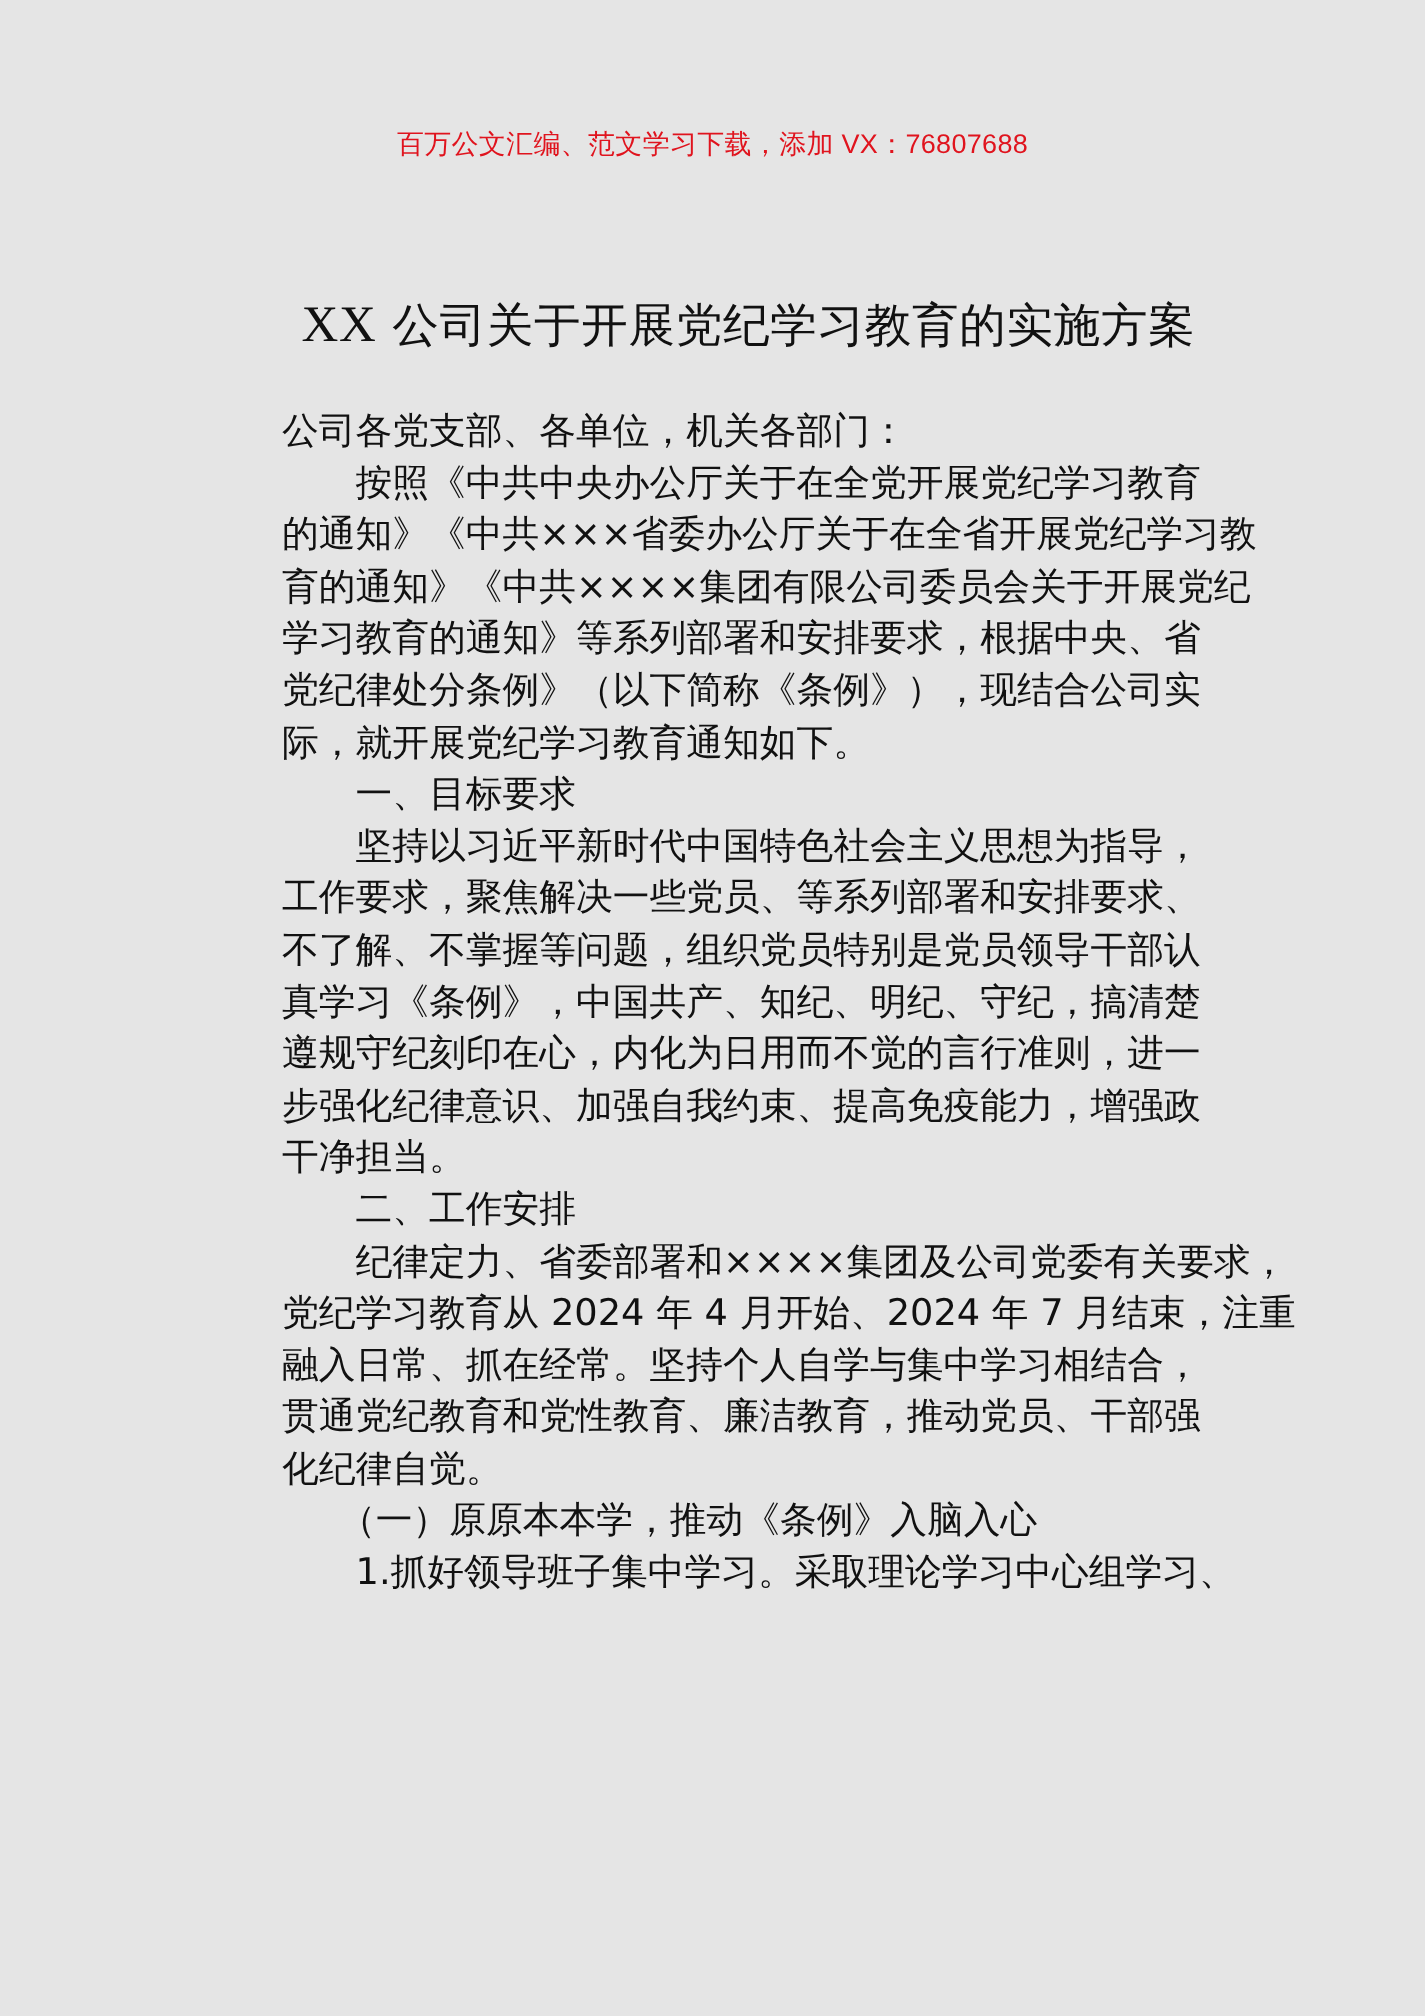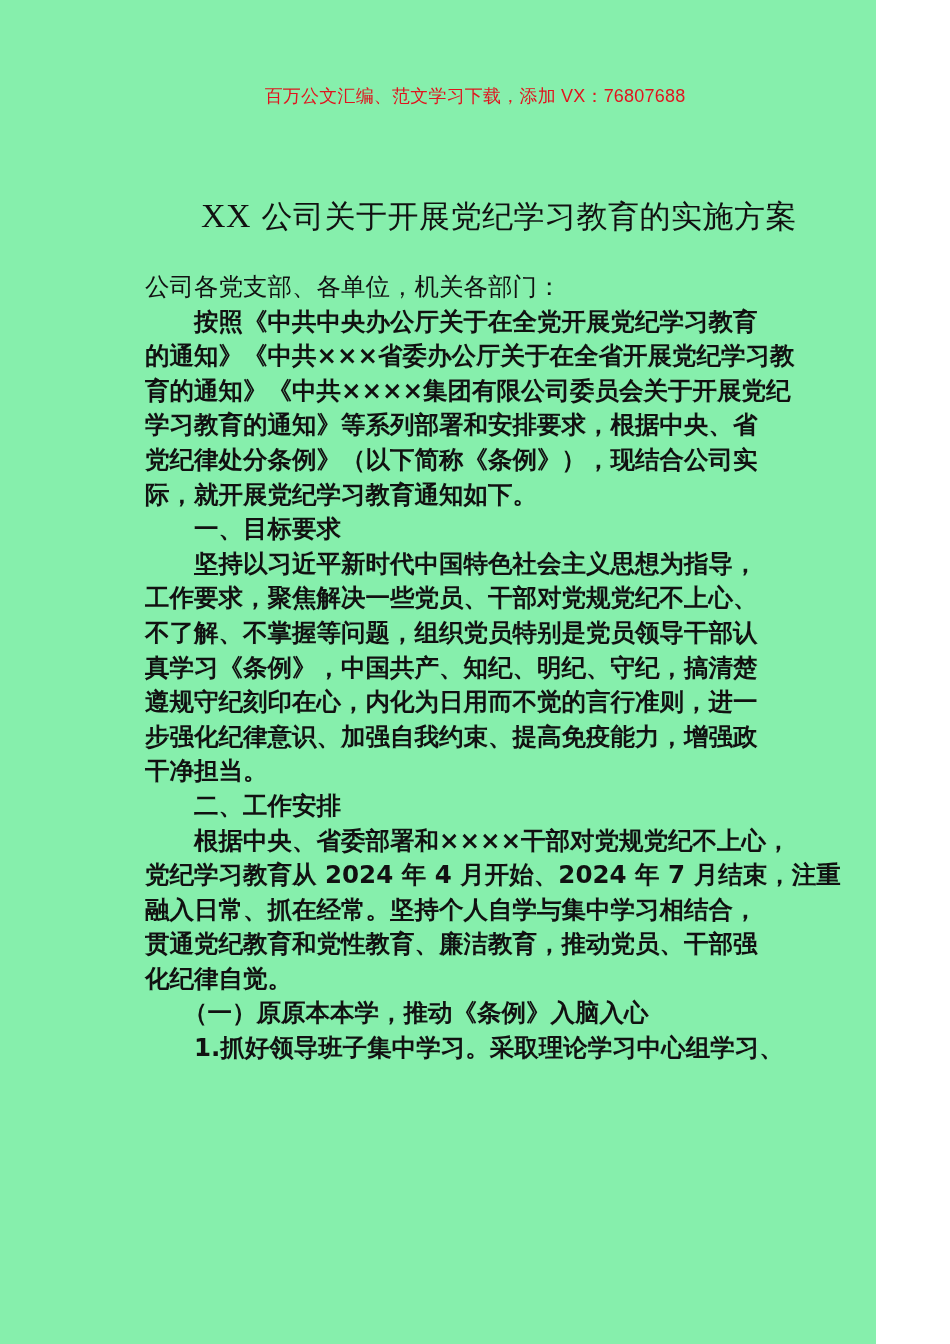--- a/index.html
+++ b/index.html
@@ -1,30 +1,30 @@
 <!DOCTYPE html>
 <html><head>
   <meta charset="utf-8">
   <style>
     html, body { margin: 0; padding: 0; background: #ffffff; }
     body { width: 950px; height: 1344px; position: relative; overflow: hidden;
            font-family: "DejaVu Sans", "Liberation Sans", sans-serif; }
-    .page { position: absolute; left: 0; top: 0; width: 876px; height: 1344px; background: #86efac; }
+    .page { position: absolute; left: 0; top: 0; width: 950px; height: 1344px; background: #e5e5e5; }
     .watermark { position: absolute; top: 84px; left: 0; width: 950px; text-align: center;
                  color: #e0141e; font-size: 18px; letter-spacing: 0.2px;
                  font-family: "Liberation Sans", "DejaVu Sans", sans-serif; }
     .title { position: absolute; top: 196px; left: 0; width: 950px; text-align: center;
              color: #111; font-size: 31px; letter-spacing: 0.5px;
              font-family: "DejaVu Sans", sans-serif; padding-left: 24px; }
     .title .xx { font-family: "Liberation Serif", "DejaVu Serif", serif; font-size: 34px; }
     .body { position: absolute; top: 270px; left: 145px; width: 668px; color: #111;
             font-size: 24.5px; line-height: 34.6px; }
     .body p { margin: 0; text-align: justify; text-align-last: left; }
-    .indent { text-indent: 49px; font-weight: bold; }
-    .line { display: block; white-space: nowrap; }
+    .indent { text-indent: 49px; }
+    .line { display: block; white-space: nowrap; margin-left: 43px; }
   </style>
 </head>
 <body>
 
 <div class="page">
 
   <div class="watermark">百万公文汇编、范文学习下载，添加 VX：76807688</div>
 
   <div class="title"><span class="xx">XX</span><span> 公司关于开展党纪学习教育的实施方案</span></div>
 
@@ -41,34 +41,34 @@
       <span class="line" style="text-indent:0">党纪律处分条例》（以下简称《条例》），现结合公司实</span>
       <span class="line" style="text-indent:0">际，就开展党纪学习教育通知如下。</span>
     </p>
 
     <p class="indent">
         <span class="line">一、目标要求</span>
       </p>
 
     <p class="indent">
       <span class="line">坚持以习近平新时代中国特色社会主义思想为指导，</span>
-      <span class="line" style="text-indent:0">工作要求，聚焦解决一些党员、干部对党规党纪不上心、</span>
+      <span class="line" style="text-indent:0">工作要求，聚焦解决一些党员、等系列部署和安排要求、</span>
       <span class="line" style="text-indent:0">不了解、不掌握等问题，组织党员特别是党员领导干部认</span>
       <span class="line" style="text-indent:0">真学习《条例》，中国共产、知纪、明纪、守纪，搞清楚</span>
       <span class="line" style="text-indent:0">遵规守纪刻印在心，内化为日用而不觉的言行准则，进一</span>
       <span class="line" style="text-indent:0">步强化纪律意识、加强自我约束、提高免疫能力，增强政</span>
       <span class="line" style="text-indent:0">干净担当。</span>
     </p>
 
     <p class="indent">
         <span class="line">二、工作安排</span>
       </p>
 
     <p class="indent">
-      <span class="line">根据中央、省委部署和××××干部对党规党纪不上心，</span>
+      <span class="line">纪律定力、省委部署和××××集团及公司党委有关要求，</span>
       <span class="line" style="text-indent:0">党纪学习教育从 2024 年 4 月开始、2024 年 7 月结束，注重</span>
       <span class="line" style="text-indent:0">融入日常、抓在经常。坚持个人自学与集中学习相结合，</span>
       <span class="line" style="text-indent:0">贯通党纪教育和党性教育、廉洁教育，推动党员、干部强</span>
       <span class="line" style="text-indent:0">化纪律自觉。</span>
     </p>
 
     <p class="indent" style="text-indent:38px">
         <span class="line">（一）原原本本学，推动《条例》入脑入心</span>
       </p>
 

